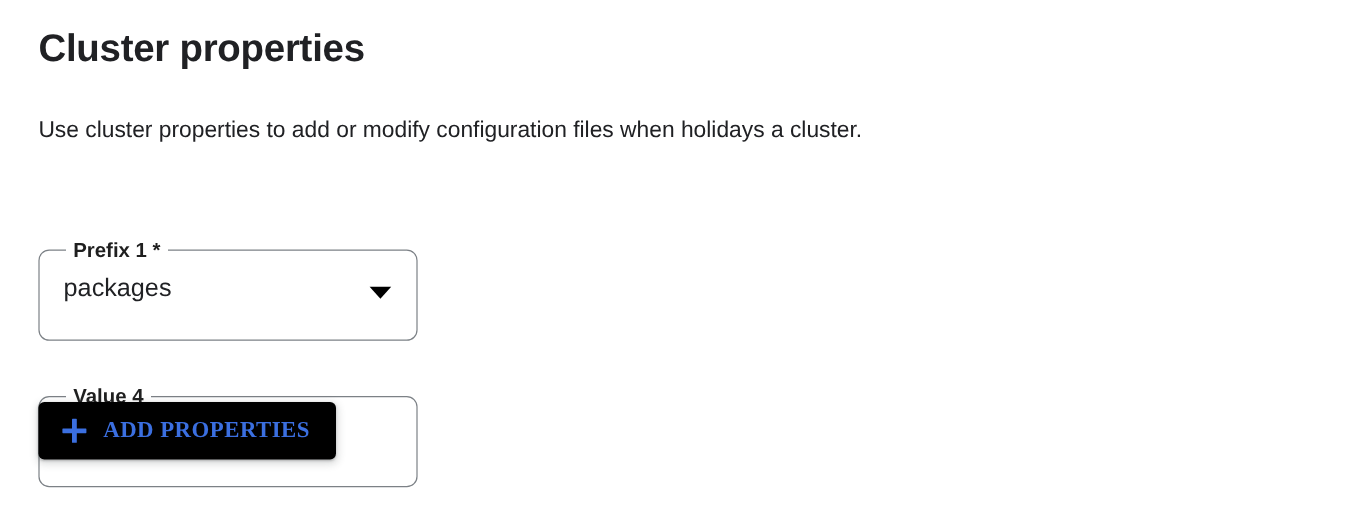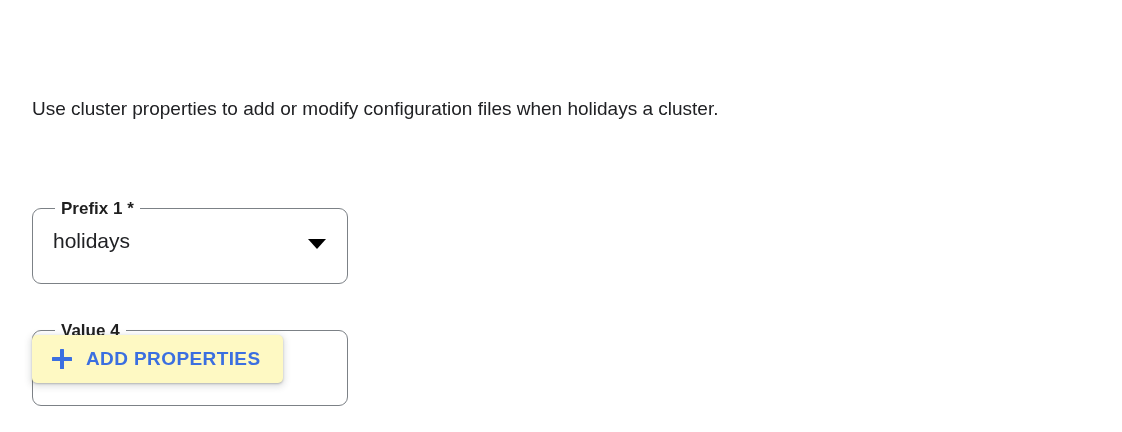--- a/index.html
+++ b/index.html
@@ -128,26 +128,26 @@
   
   .add-button {
     position: absolute;
     left: 32px;
     top: 335px;
     height: 48px;
     display: inline-flex;
     align-items: center;
     gap: 14px;
     padding: 0 22px 0 20px;
-    background: #fef9c3;
+    background: #000000;
     border: none;
     border-radius: 5px;
     box-shadow: 0 1px 2px rgba(60,64,67,0.30), 0 2px 6px 2px rgba(60,64,67,0.15);
     cursor: pointer;
-    font-family: Liberation Sans, sans-serif;
+    font-family: Liberation Serif, serif;
   }
 
   .plus-icon {
     position: relative;
     width: 20px;
     height: 20px;
     flex: 0 0 20px;
   }
   .plus-icon::before,
   .plus-icon::after {
@@ -176,30 +176,31 @@
     letter-spacing: 0.4px;
     color: #3b6fe0;
     white-space: nowrap;
   }
 </style>
 </head>
 <body>
 
 <div class="page">
 
+  <div class="page-title">Cluster properties</div>
 
   <div class="page-description">Use cluster properties to add or modify configuration files when holidays a cluster.</div>
 
   <div class="fields-row">
 
     <div class="field">
       <fieldset class="field-outline">
         <legend class="field-legend">Prefix 1 *</legend>
       </fieldset>
-      <div class="field-value has-arrow">holidays</div>
+      <div class="field-value has-arrow">packages</div>
       <span class="dropdown-arrow"></span>
     </div>
 
 
     <div class="field">
       <fieldset class="field-outline">
         <legend class="field-legend">Value 4</legend>
       </fieldset>
     </div>
 

